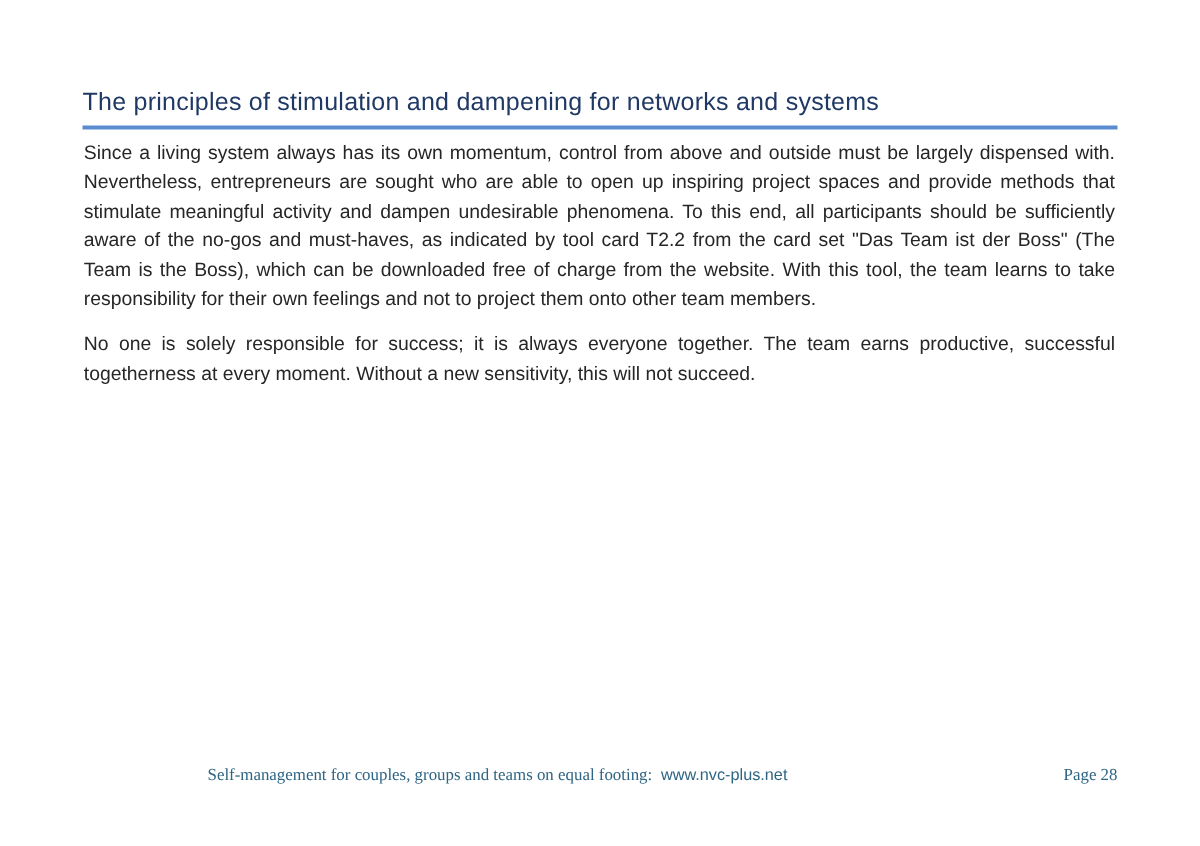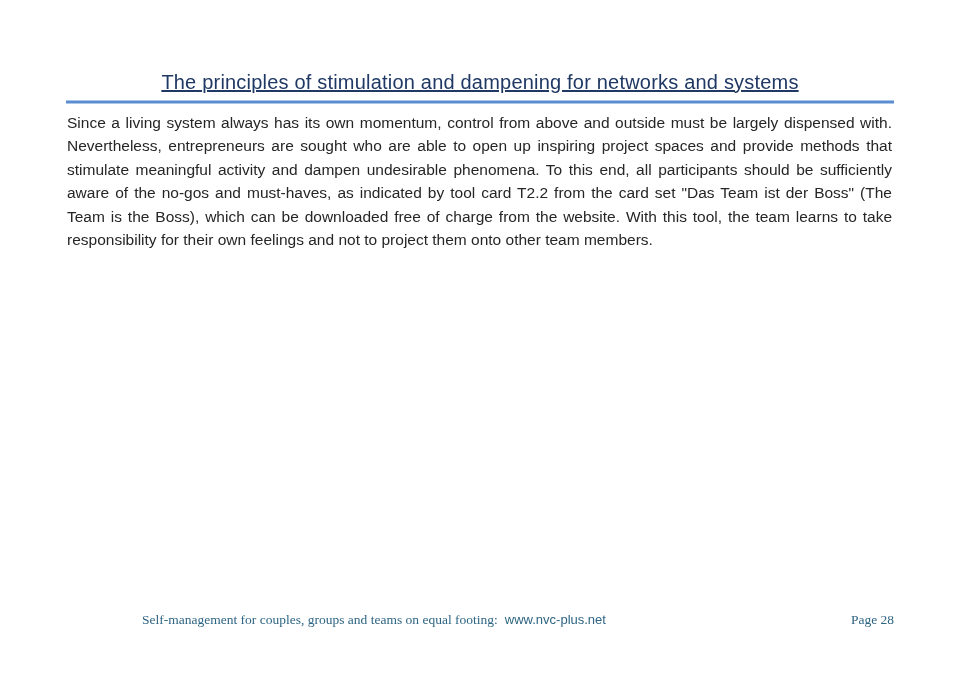--- a/index.html
+++ b/index.html
@@ -18,27 +18,26 @@
       height: 677px;
       background: #ffffff;
       overflow: hidden;
     }
     .title {
       position: absolute;
       top: 71px;
       left: 66px;
       width: 828px;
       margin: 0;
-      text-align: center;
+      text-align: left;
       font-size: 20px;
       font-weight: 400;
       letter-spacing: 0.2px;
       color: #1F3864;
       font-family: "Liberation Sans", sans-serif;
-      text-decoration: underline;
     }
     .rule {
       position: absolute;
       top: 100px;
       left: 66px;
       width: 828px;
       height: 4px;
       background: linear-gradient(
         to bottom,
         #A9C7E8 0px, #A9C7E8 1px,
@@ -56,21 +55,21 @@
       line-height: 23.4px;
       text-align: justify;
       font-family: "Liberation Sans", sans-serif;
     }
     .content p {
       margin: 0 0 13px 0;
     }
     .footer-left {
       position: absolute;
       top: 612px;
-      left: 142px;
+      left: 166px;
       font-family: "Liberation Serif", serif;
       font-size: 13.5px;
       color: #2E6583;
       white-space: nowrap;
     }
     .footer-url {
       font-family: "Liberation Sans", sans-serif;
       font-size: 13px;
       margin-left: 7px;
     }
@@ -88,20 +87,21 @@
 <body>
 
 <div class="page">
 
   <h1 class="title">The principles of stimulation and dampening for networks and systems</h1>
 
   <div class="rule"></div>
 
   <div class="content">
     <p>Since a living system always has its own momentum, control from above and outside must be largely dispensed with. Nevertheless, entrepreneurs are sought who are able to open up inspiring project spaces and provide methods that stimulate meaningful activity and dampen undesirable phenomena. To this end, all participants should be sufficiently aware of the no-gos and must-haves, as indicated by tool card T2.2 from the card set "Das Team ist der Boss" (The Team is the Boss), which can be downloaded free of charge from the website. With this tool, the team learns to take responsibility for their own feelings and not to project them onto other team members.</p>
+    <p>No one is solely responsible for success; it is always everyone together. The team earns productive, successful togetherness at every moment. Without a new sensitivity, this will not succeed.</p>
   </div>
 
   <div class="footer-left">
     <span>Self-management for couples, groups and teams on equal footing:</span><span class="footer-url">www.nvc-plus.net</span>
   </div>
 
   <div class="footer-page">Page 28</div>
 
 </div>
 

